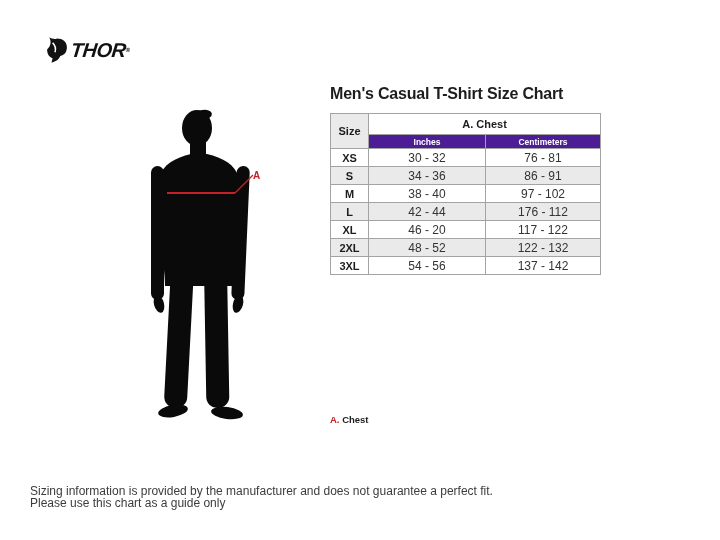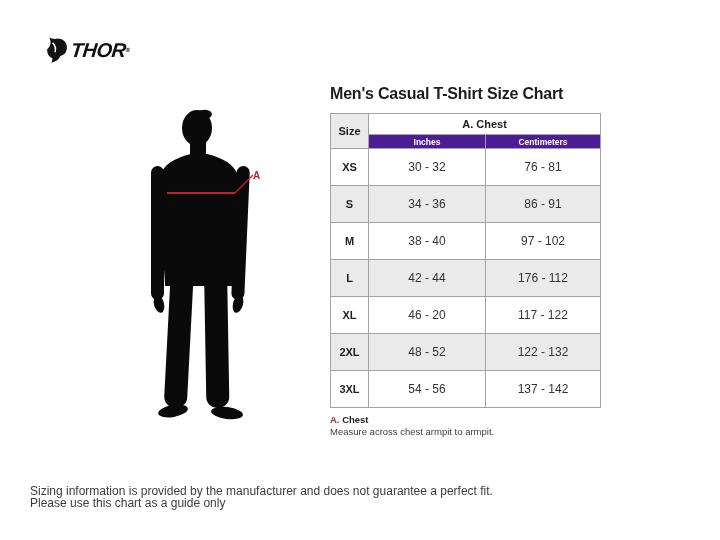--- a/index.html
+++ b/index.html
@@ -21,21 +21,21 @@
   .chart-title{position:absolute;left:330px;top:85px;font-size:16px;font-weight:bold;color:#1d1d1d;letter-spacing:-0.2px;}
   
   .table-wrap{position:absolute;left:330px;top:113px;}
   table.size-table{border-collapse:collapse;table-layout:fixed;width:270px;}
   table.size-table th,table.size-table td{
     border:1px solid #a3a3a3;text-align:center;vertical-align:middle;padding:0;
   }
   .size-head{background:#eaeaea;font-size:11px;font-weight:bold;color:#1d1d1d;}
   .group-head{height:20px;background:#ffffff;font-size:11px;font-weight:bold;color:#1d1d1d;}
   .sub-head{height:13px;background:#4c1d95;color:#ffffff;font-size:8.5px;font-weight:bold;}
-  tr.data-row{height:37px;background:#ffffff;}
+  tr.data-row{height:18px;background:#ffffff;}
   tr.data-row.alt{background:#eaeaea;}
   tr.data-row th{font-size:11px;font-weight:bold;color:#1d1d1d;}
   tr.data-row td{font-size:12px;font-weight:normal;color:#333333;}
   
   .measure-title{position:absolute;left:330px;top:392px;font-size:12.5px;font-weight:bold;color:#1d1d1d;}
   .measure-item{position:absolute;left:330px;top:414px;font-size:9.5px;font-weight:bold;color:#1d1d1d;}
   .measure-key{color:#c32127;}
   .measure-desc{position:absolute;left:330px;top:426px;font-size:9.5px;color:#3c3c3c;}
   
   .disclaimer{position:absolute;left:30px;top:486px;font-size:12px;line-height:11.5px;color:#3c3c3c;}
@@ -136,20 +136,19 @@
         <td>137 - 142</td>
       </tr>
     </tbody>
       </table>
   </div>
 
   <div class="measure-item">
     <span class="measure-key">A.</span>
     <span>Chest</span>
   </div>
-  <div class="measure-desc">Measure across chest armpit to armpit.</div>
 
   <div class="disclaimer">
     <div>Sizing information is provided by the manufacturer and does not guarantee a perfect fit.</div>
     <div>Please use this chart as a guide only</div>
   </div>
 
 </div>
 
 </body></html>

